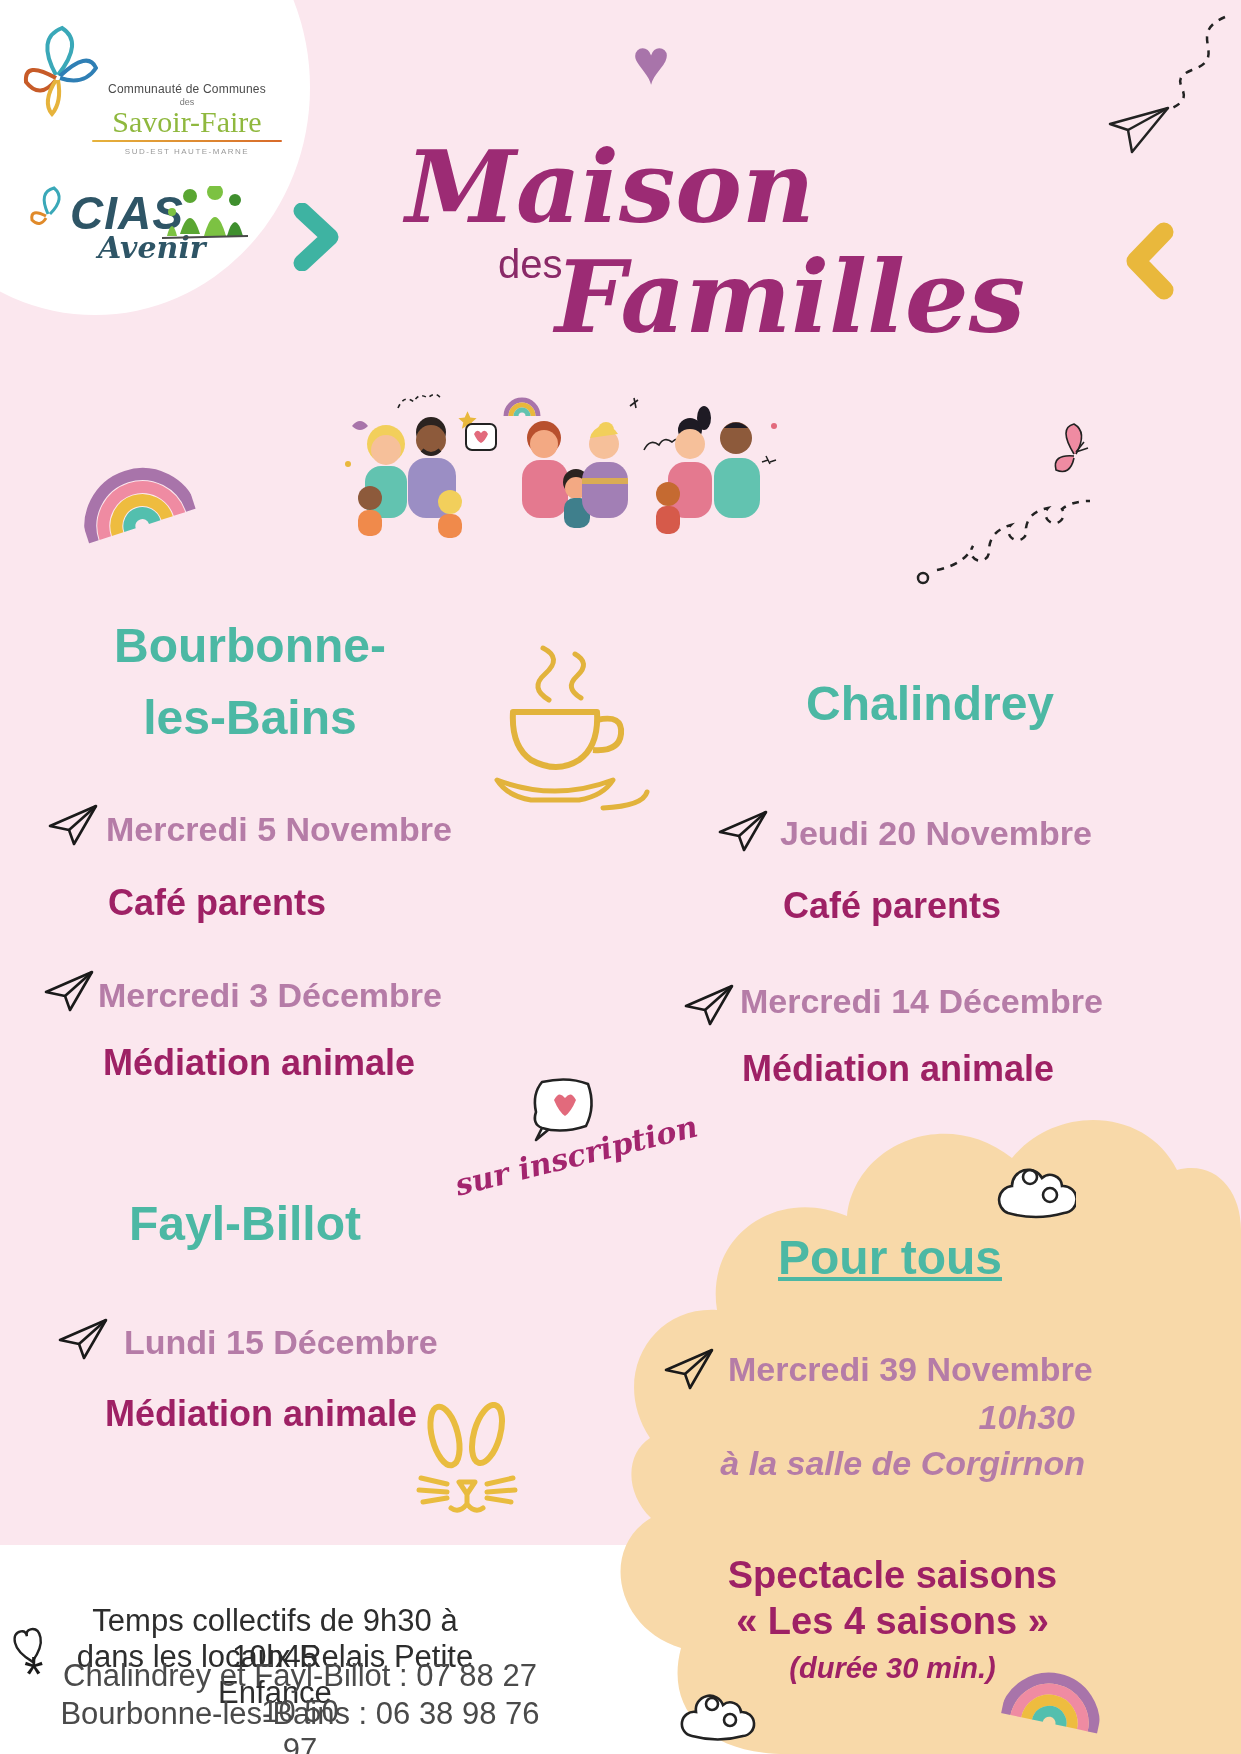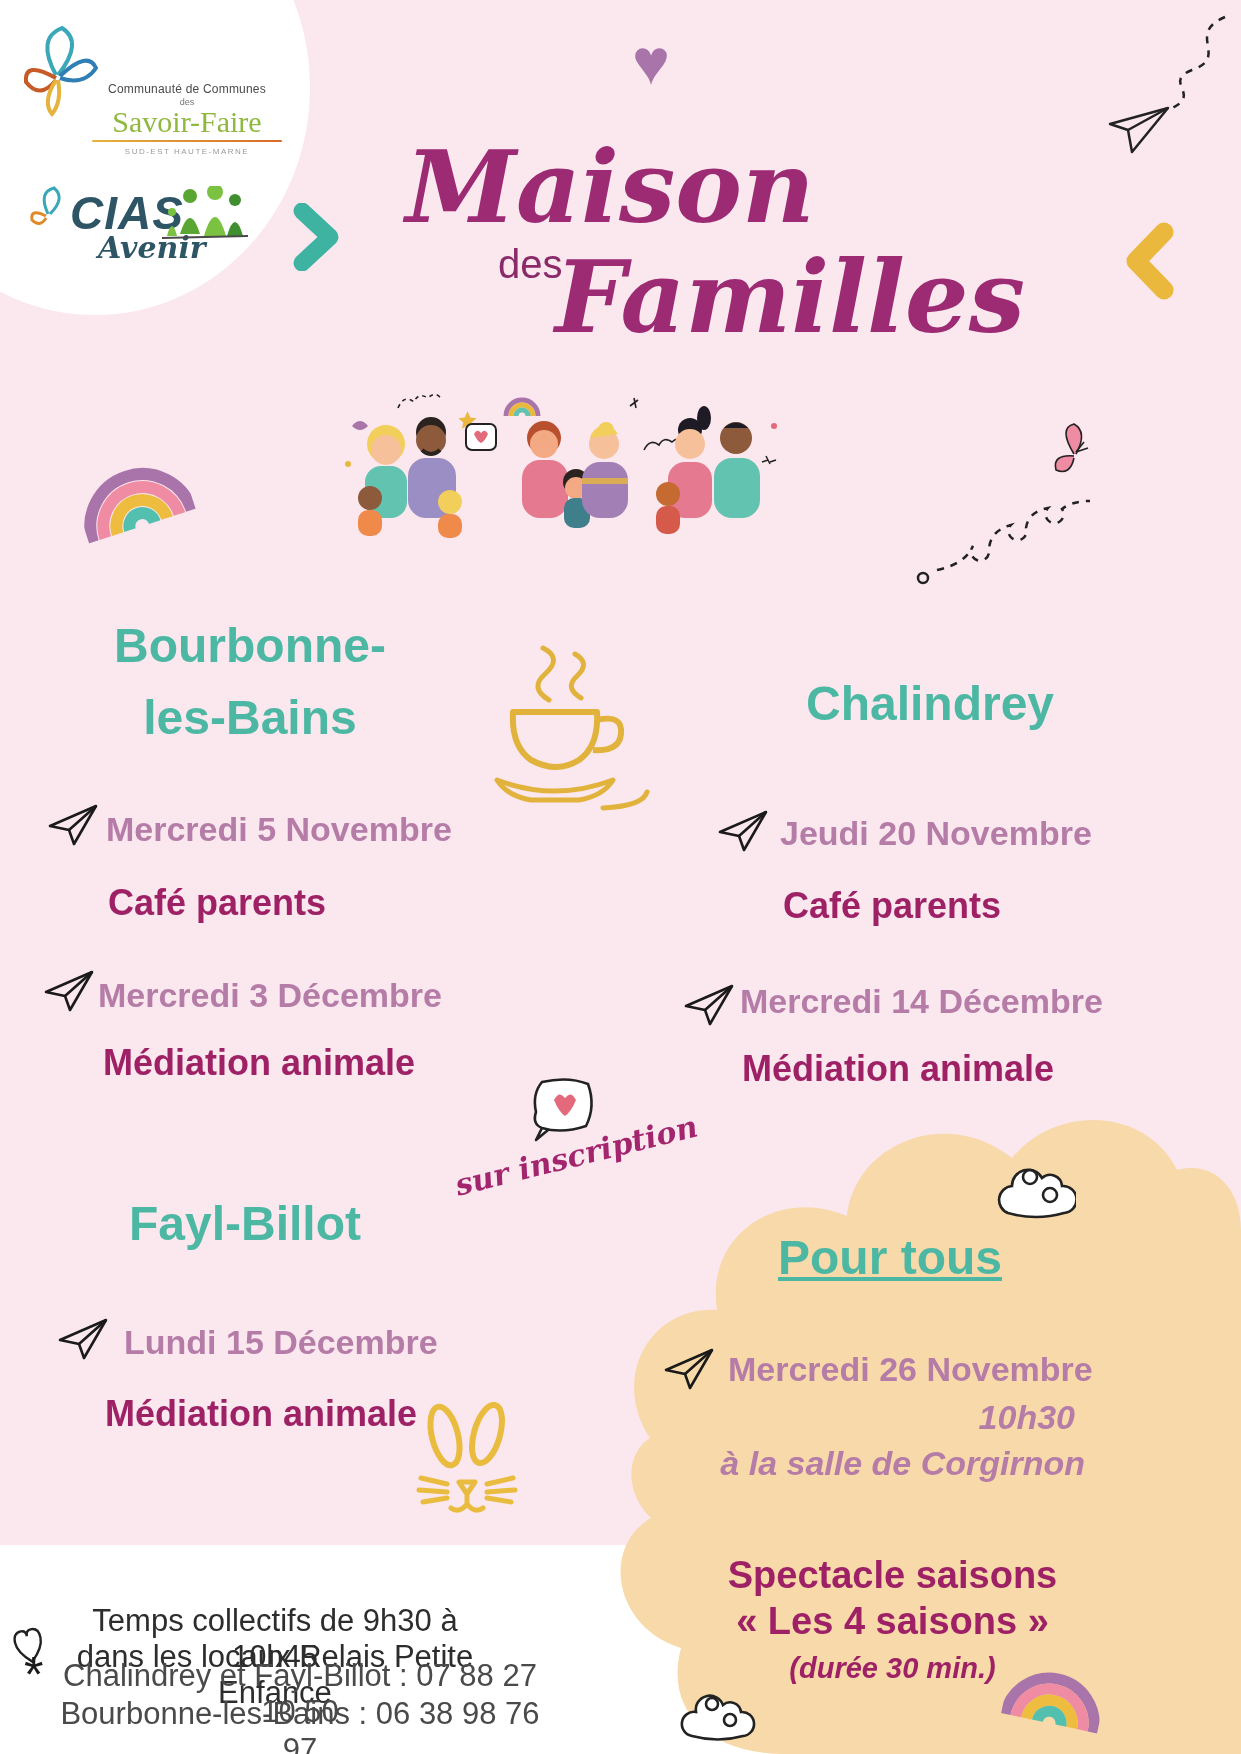--- a/index.html
+++ b/index.html
@@ -240,21 +240,21 @@
   <path d="M16 58 a14 14 0 0 1 4 -27 a16 16 0 0 1 30 -8 a12 12 0 0 1 20 8 a13 13 0 0 1 2 27 q-28 8 -56 0 Z" fill="#fff" stroke="#222" stroke-width="2.6"></path>
   <circle cx="38" cy="22" r="7" fill="none" stroke="#222" stroke-width="2.6"></circle>
   <circle cx="58" cy="40" r="7" fill="none" stroke="#222" stroke-width="2.6"></circle>
 </svg>
 <div class="abs h-sec" style="left:705px;top:1230px;width:370px;text-decoration:underline;">Pour tous</div>
 
 <svg class="abs" style="left:662px;top:1344px;" width="54" height="50" viewBox="0 0 54 50">
   <path d="M4 26 L50 6 L28 44 L23 30 Z" fill="none" stroke="#1a1a1a" stroke-width="2.6" stroke-linejoin="round"></path>
   <path d="M50 6 L23 30" fill="none" stroke="#1a1a1a" stroke-width="2.6"></path>
 </svg>
-<div class="abs pt-date" style="left:728px;top:1350px;">Mercredi 26 Novembre</div>
+<div class="abs pt-date" style="left:728px;top:1350px;">Mercredi 39 Novembre</div>
 <div class="abs pt-date pt-center" style="left:705px;top:1398px;width:370px;">10h30</div>
 <div class="abs pt-date pt-center" style="left:700px;top:1444px;width:385px;">à la salle de Corgirnon</div>
 
 <div class="abs pt-show" style="left:700px;top:1554px;width:385px;">Spectacle saisons</div>
 <div class="abs pt-show" style="left:700px;top:1600px;width:385px;">« Les 4 saisons »</div>
 <div class="abs pt-note" style="left:700px;top:1652px;width:385px;">(durée 30 min.)</div>
 
 <svg class="abs" style="left:1008px;top:1640px;transform:rotate(12deg);" width="98" height="92" viewBox="0 0 98 92">
   <path d="M4 84 a45 45 0 0 1 90 0" fill="none" stroke="#a874aa" stroke-width="11"></path>
   <path d="M15 84 a34 34 0 0 1 68 0" fill="none" stroke="#ef8ba2" stroke-width="11"></path>

